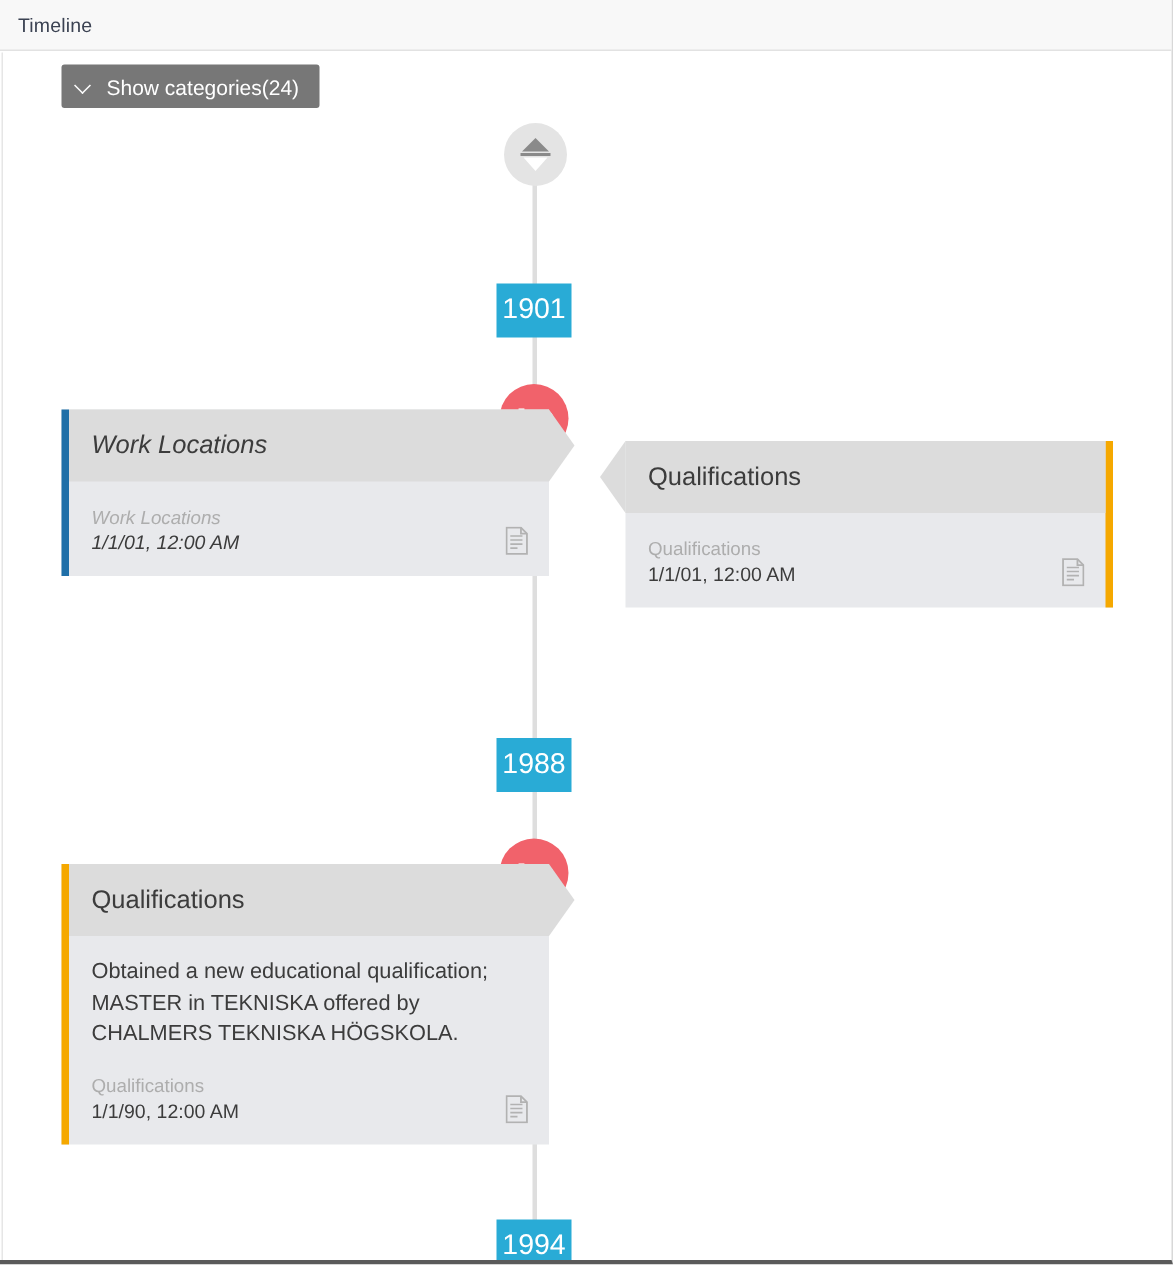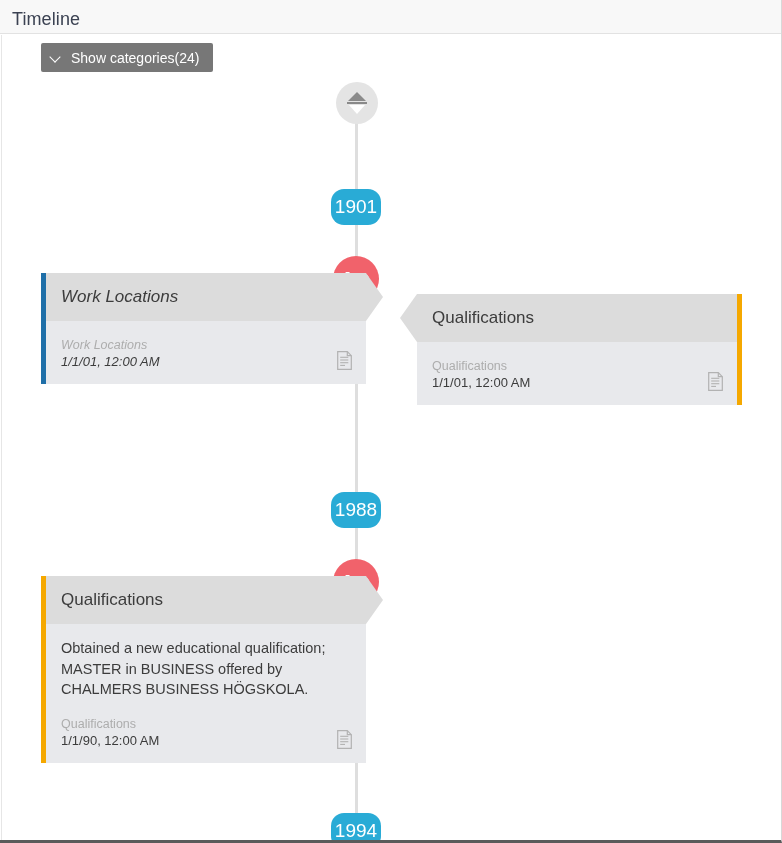--- a/index.html
+++ b/index.html
@@ -28,21 +28,21 @@
     top: 0; left: 0;
     width: 782px;
     height: 34px;
     background: #f8f8f8;
     border-bottom: 1px solid #e2e2e2;
   }
   .titlebar-label {
     position: absolute;
     left: 12px;
     top: 9px;
-    font-size: 18px;
+    font-size: 13px;
     color: #3b4252;
     letter-spacing: .1px;
   }
 
   
   .canvas {
     position: absolute;
     top: 35px; left: 1px;
     width: 779px;
     height: 805px;
@@ -136,21 +136,21 @@
     border-top: 9px solid #ffffff;
   }
 
   
   .year-badge {
     position: absolute;
     left: 329px;
     width: 50px;
     height: 36px;
     background: #29abd6;
-    border-radius: 13px;
+    border-radius: 0;
     color: #ffffff;
     font-size: 19px;
     display: flex;
     align-items: center;
     justify-content: center;
     cursor: pointer;
   }
 
   
   .month-circle {
@@ -322,21 +322,21 @@
           <line x1="3.2" y1="14.4" x2="8.0" y2="14.4" stroke="#b2b2b2" stroke-width="1.1"></line>
         </svg>
       </div>
     </div>
 
     <div class="card card-left accent-orange" style="left:39px; top:541px; width:325px;">
       <div class="card-head">
         <span class="card-title">Qualifications</span>
       </div>
       <div class="card-body">
-        <div class="card-desc">Obtained a new educational qualification; MASTER in BUSINESS offered by CHALMERS BUSINESS HÖGSKOLA.</div>
+        <div class="card-desc">Obtained a new educational qualification; MASTER in TEKNISKA offered by CHALMERS TEKNISKA HÖGSKOLA.</div>
       </div>
       <div class="card-foot">
         <div class="foot-cat">Qualifications</div>
         <div class="foot-date">1/1/90, 12:00 AM</div>
         <svg class="doc-icon" viewBox="0 0 15 19">
           <path d="M0.7,0.7 H10.3 L14.3,4.7 V18.3 H0.7 Z" fill="none" stroke="#b2b2b2" stroke-width="1.2"></path>
           <path d="M10.3,0.7 V4.7 H14.3" fill="none" stroke="#b2b2b2" stroke-width="1.2"></path>
           <line x1="3.2" y1="6.3" x2="11.3" y2="6.3" stroke="#b2b2b2" stroke-width="1.1"></line>
           <line x1="3.2" y1="9.0" x2="11.3" y2="9.0" stroke="#b2b2b2" stroke-width="1.1"></line>
           <line x1="3.2" y1="11.7" x2="11.3" y2="11.7" stroke="#b2b2b2" stroke-width="1.1"></line>

